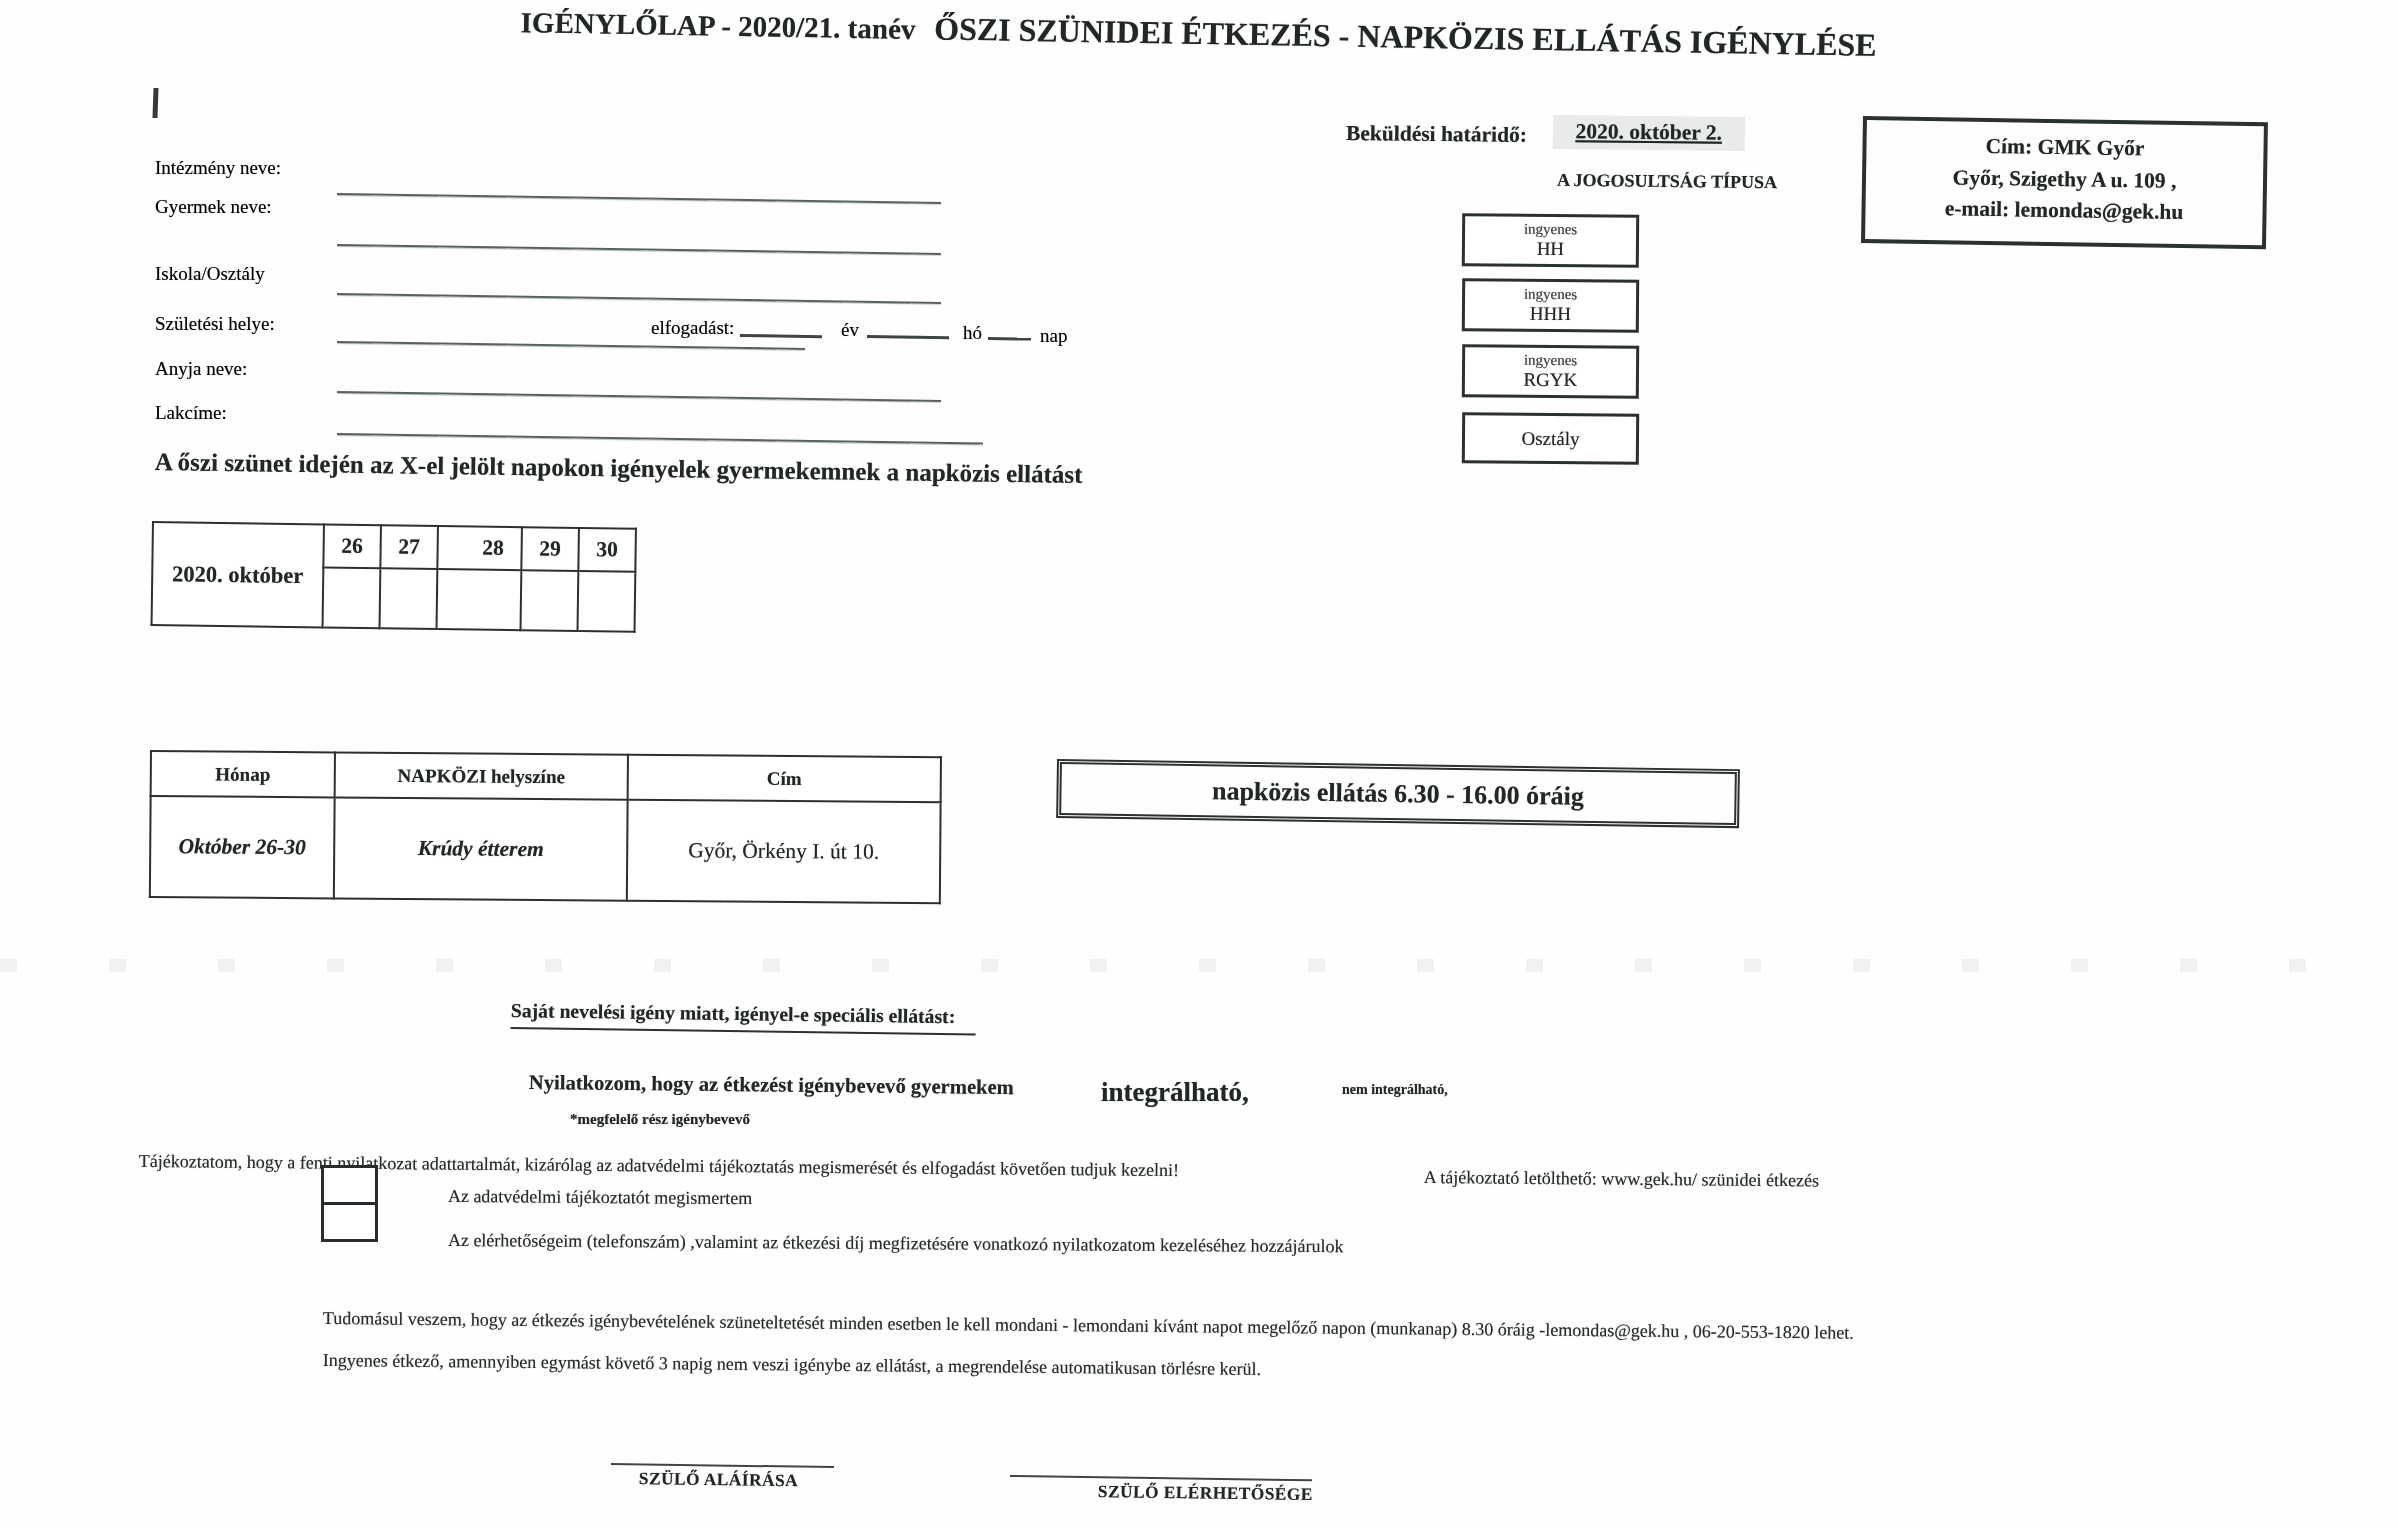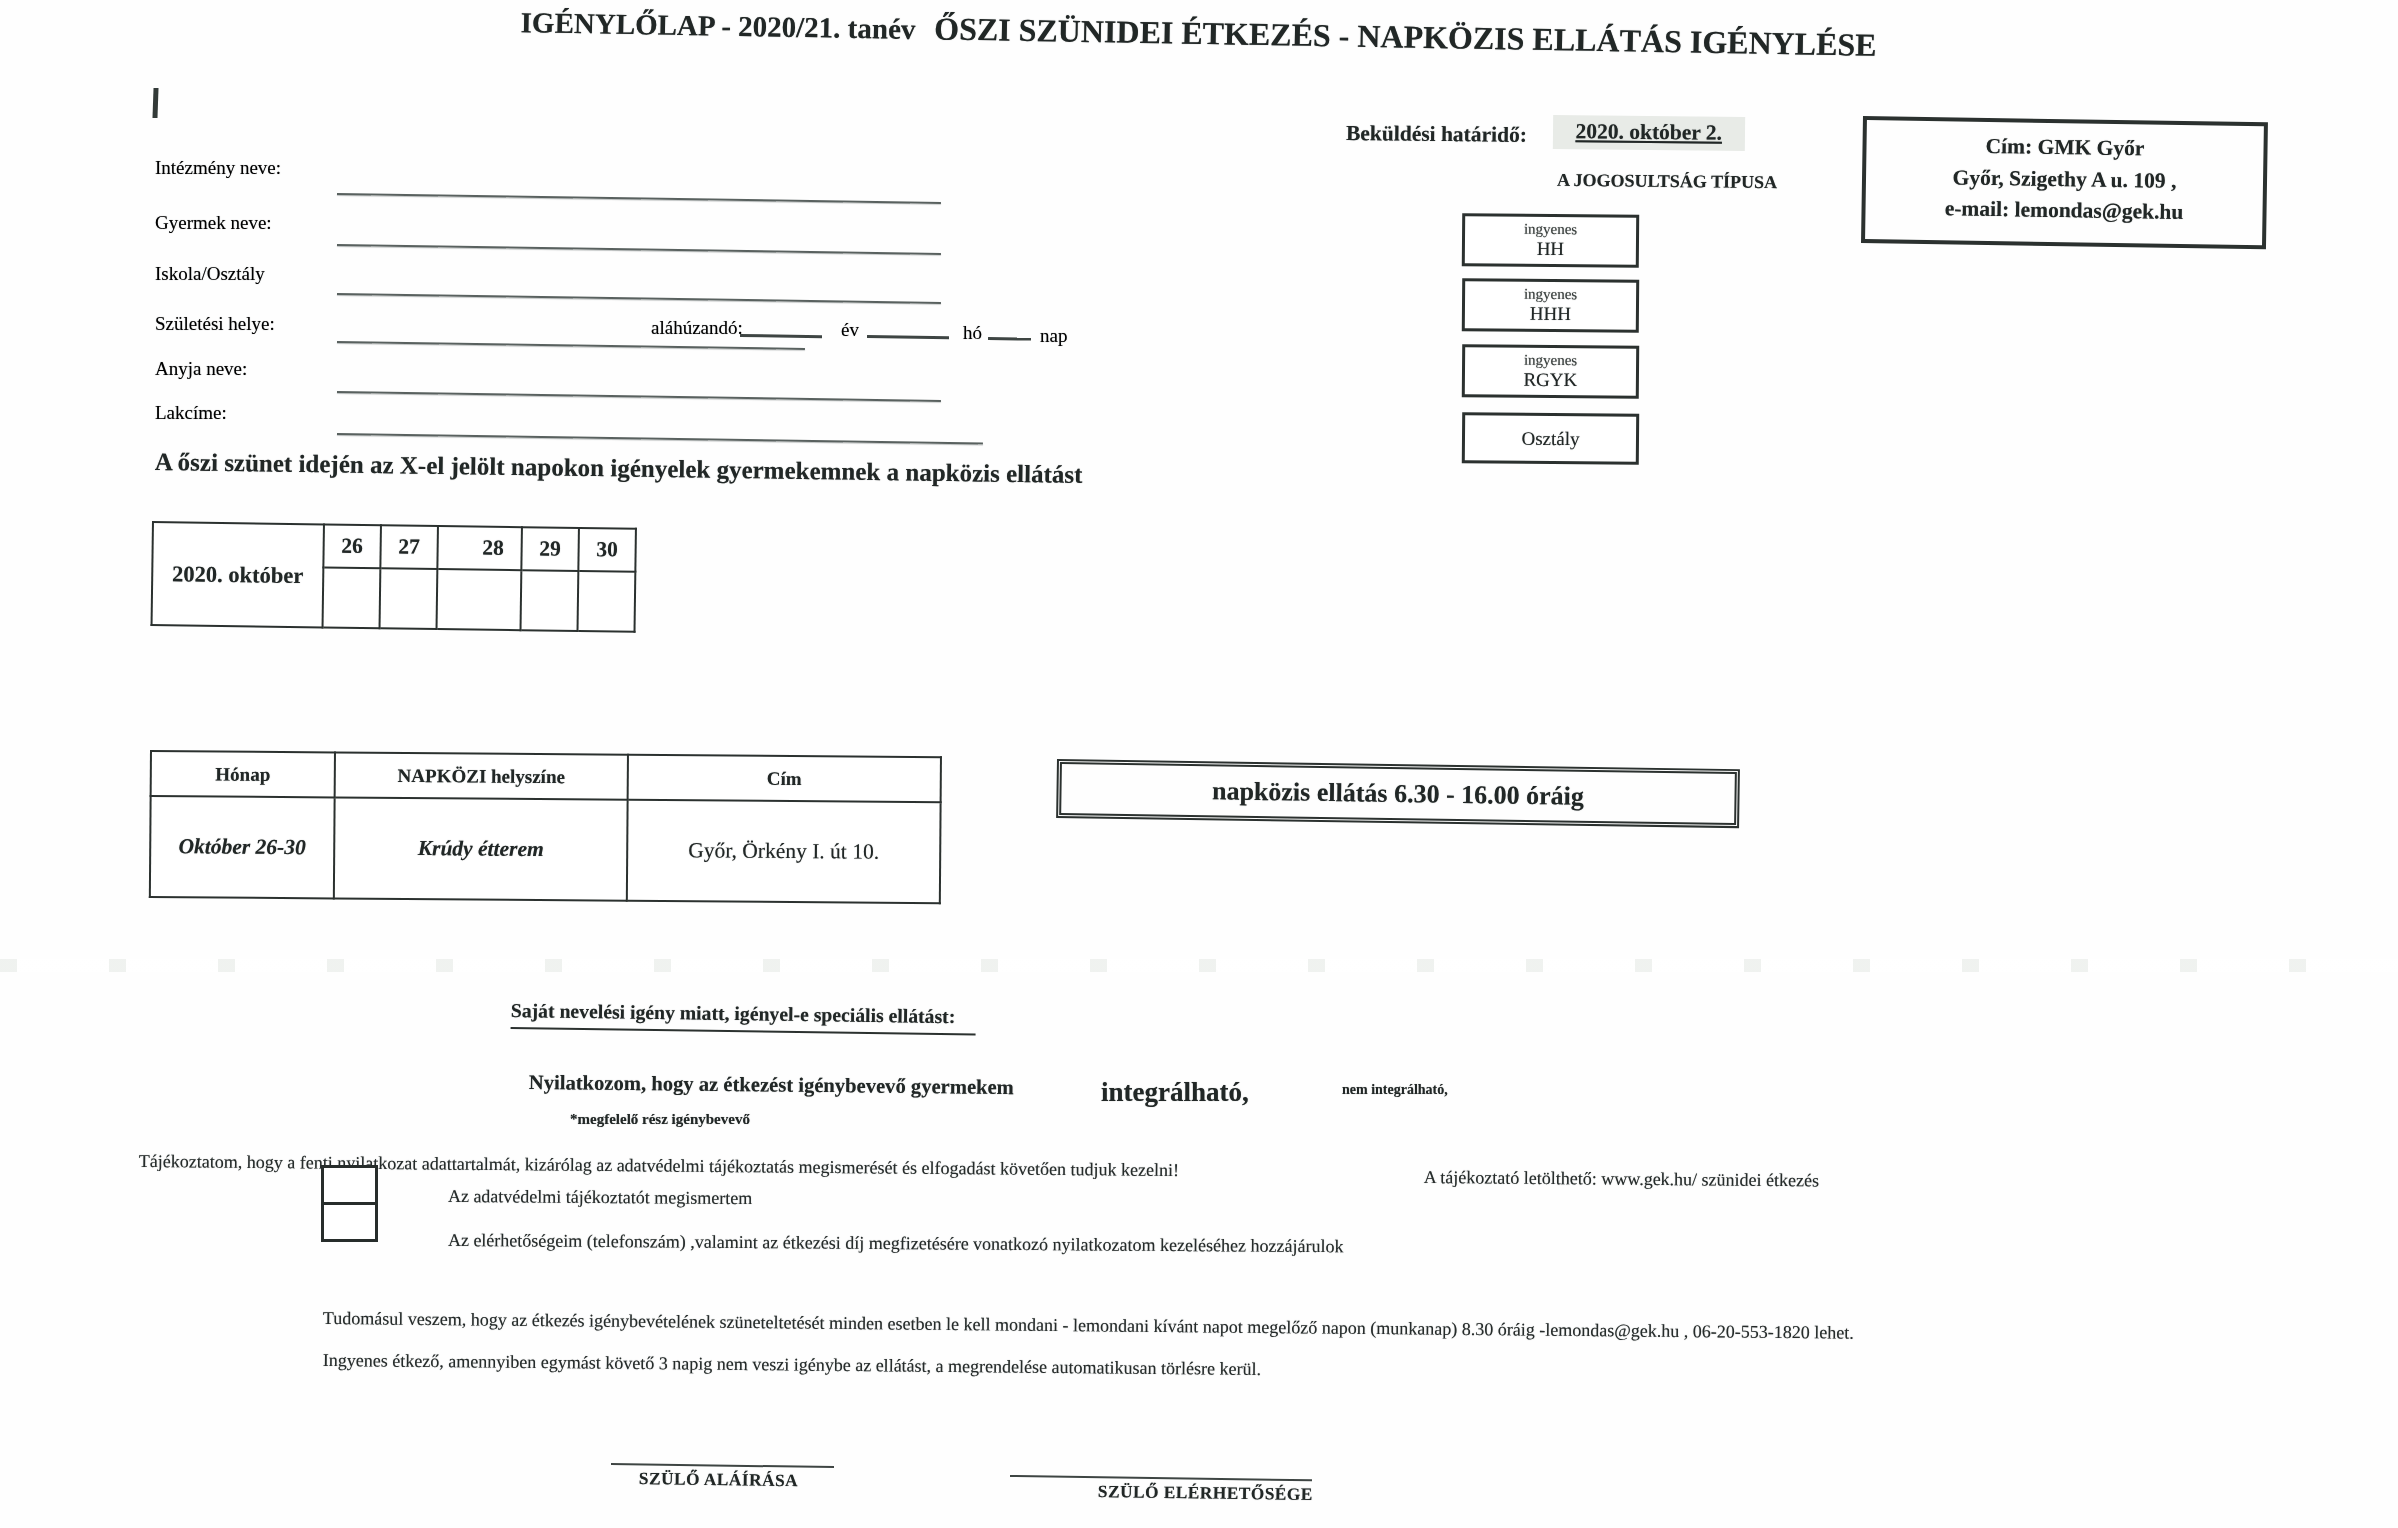--- a/index.html
+++ b/index.html
@@ -79,30 +79,30 @@
   <div class="abs scan" style="left:356px;top:15px;width:1686px;text-align:center;transform:rotate(1deg);transform-origin:center top;">
     <span class="b" style="font-size:29px;">IGÉNYLŐLAP  - 2020/21. tanév</span>
     <span class="b" style="font-size:32px;margin-left:15px;">ŐSZI SZÜNIDEI ÉTKEZÉS -  NAPKÖZIS ELLÁTÁS IGÉNYLÉSE</span>
   </div>
 
   <div class="abs" style="left:153px;top:88px;width:4.7px;height:30px;background:#333a38;transform:rotate(2deg);"></div>
 
   <div class="abs lbl scan" style="left:155px;top:157px;">Intézmény neve:</div>
   <div class="abs fill-line" style="left:337px;top:193px;width:604px;"></div>
 
-  <div class="abs lbl scan" style="left:155px;top:212px;">Gyermek neve:</div>
+  <div class="abs lbl scan" style="left:155px;top:196px;">Gyermek neve:</div>
   <div class="abs fill-line" style="left:337px;top:244px;width:604px;"></div>
 
   <div class="abs lbl scan" style="left:155px;top:263px;">Iskola/Osztály</div>
   <div class="abs fill-line" style="left:337px;top:293px;width:604px;"></div>
 
   <div class="abs lbl scan" style="left:155px;top:313px;font-family:Liberation Serif, serif;">Születési helye:</div>
   <div class="abs fill-line" style="left:337px;top:341px;width:468px;"></div>
 
-  <div class="abs lbl scan" style="left:651px;top:317px;">aláhúzandó:</div>
+  <div class="abs lbl scan" style="left:651px;top:317px;">elfogadást:</div>
   <div class="abs small-line" style="left:740px;top:334px;width:82px;"></div>
   <div class="abs lbl scan" style="left:841px;top:319px;">év</div>
   <div class="abs small-line" style="left:867px;top:335px;width:82px;"></div>
   <div class="abs lbl scan" style="left:963px;top:322px;">hó</div>
   <div class="abs small-line" style="left:988px;top:337px;width:43px;"></div>
   <div class="abs lbl scan" style="left:1040px;top:325px;">nap</div>
 
   <div class="abs lbl scan" style="left:155px;top:358px;">Anyja neve:</div>
   <div class="abs fill-line" style="left:337px;top:391px;width:604px;"></div>
 

